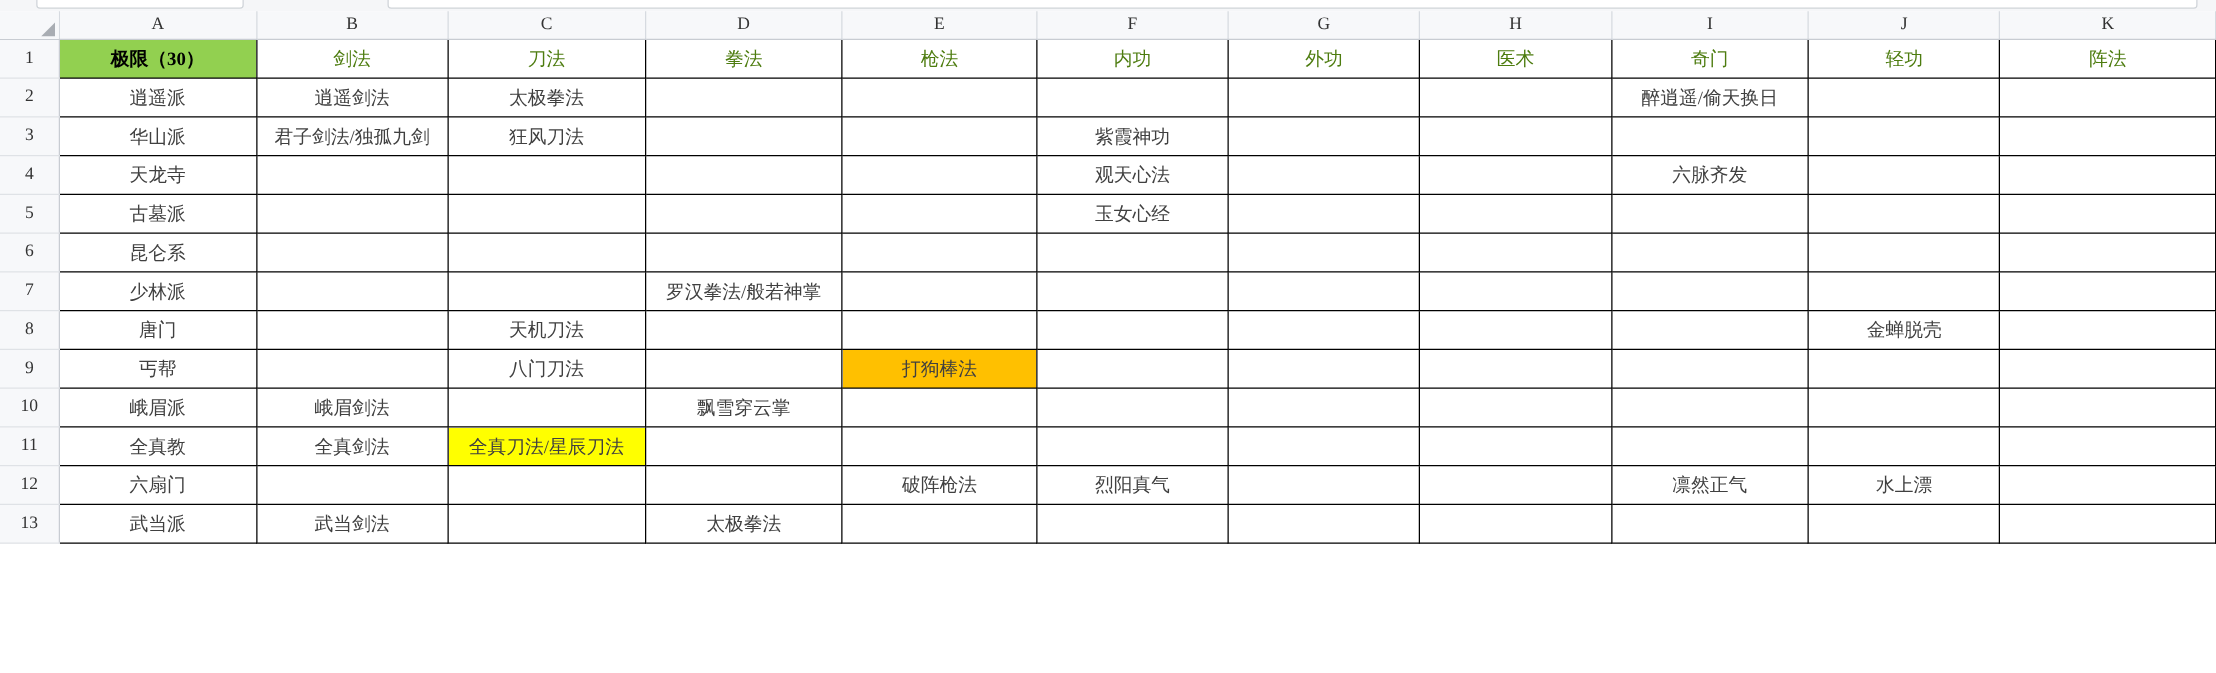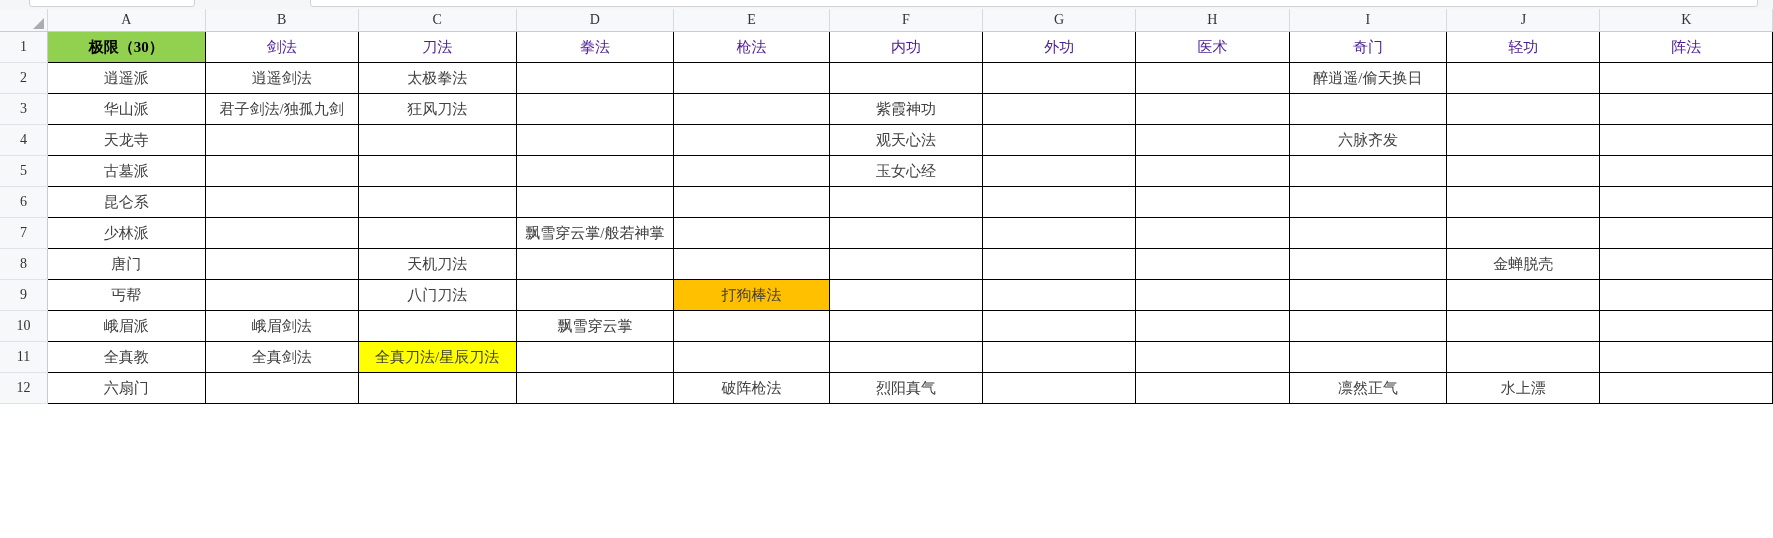--- a/index.html
+++ b/index.html
@@ -109,21 +109,21 @@
     font-size: 15px;
     color: #404040;
     text-align: center;
     vertical-align: middle;
     padding: 0 1px;
     overflow: hidden;
     white-space: nowrap;
     background: #ffffff;
   }
   td.cell.hdr {
-    color: #4c1d95;
+    color: #4d7c0f;
   }
   td.cell.title {
     font-weight: bold;
     color: #000000;
   }
   .fill-green  { background: #92d050 !important; }
   .fill-yellow { background: #ffff00 !important; }
   .fill-orange { background: #ffc000 !important; }
 
   
@@ -265,21 +265,21 @@
           <td class="cell"></td>
           <td class="cell"></td>
           <td class="cell"></td>
           <td class="cell"></td>
         </tr>
         <tr>
           <td class="rowhead">7</td>
           <td class="cell">少林派</td>
           <td class="cell"></td>
           <td class="cell"></td>
-          <td class="cell">飘雪穿云掌/般若神掌</td>
+          <td class="cell">罗汉拳法/般若神掌</td>
           <td class="cell"></td>
           <td class="cell"></td>
           <td class="cell"></td>
           <td class="cell"></td>
           <td class="cell"></td>
           <td class="cell"></td>
           <td class="cell"></td>
         </tr>
         <tr>
           <td class="rowhead">8</td>
@@ -344,15 +344,29 @@
           <td class="cell"></td>
           <td class="cell"></td>
           <td class="cell">破阵枪法</td>
           <td class="cell">烈阳真气</td>
           <td class="cell"></td>
           <td class="cell"></td>
           <td class="cell">凛然正气</td>
           <td class="cell">水上漂</td>
           <td class="cell"></td>
         </tr>
+        <tr>
+          <td class="rowhead">13</td>
+          <td class="cell">武当派</td>
+          <td class="cell">武当剑法</td>
+          <td class="cell"></td>
+          <td class="cell">太极拳法</td>
+          <td class="cell"></td>
+          <td class="cell"></td>
+          <td class="cell"></td>
+          <td class="cell"></td>
+          <td class="cell"></td>
+          <td class="cell"></td>
+          <td class="cell"></td>
+        </tr>
       </tbody>
   </table>
 </div>
 
 </body></html>

